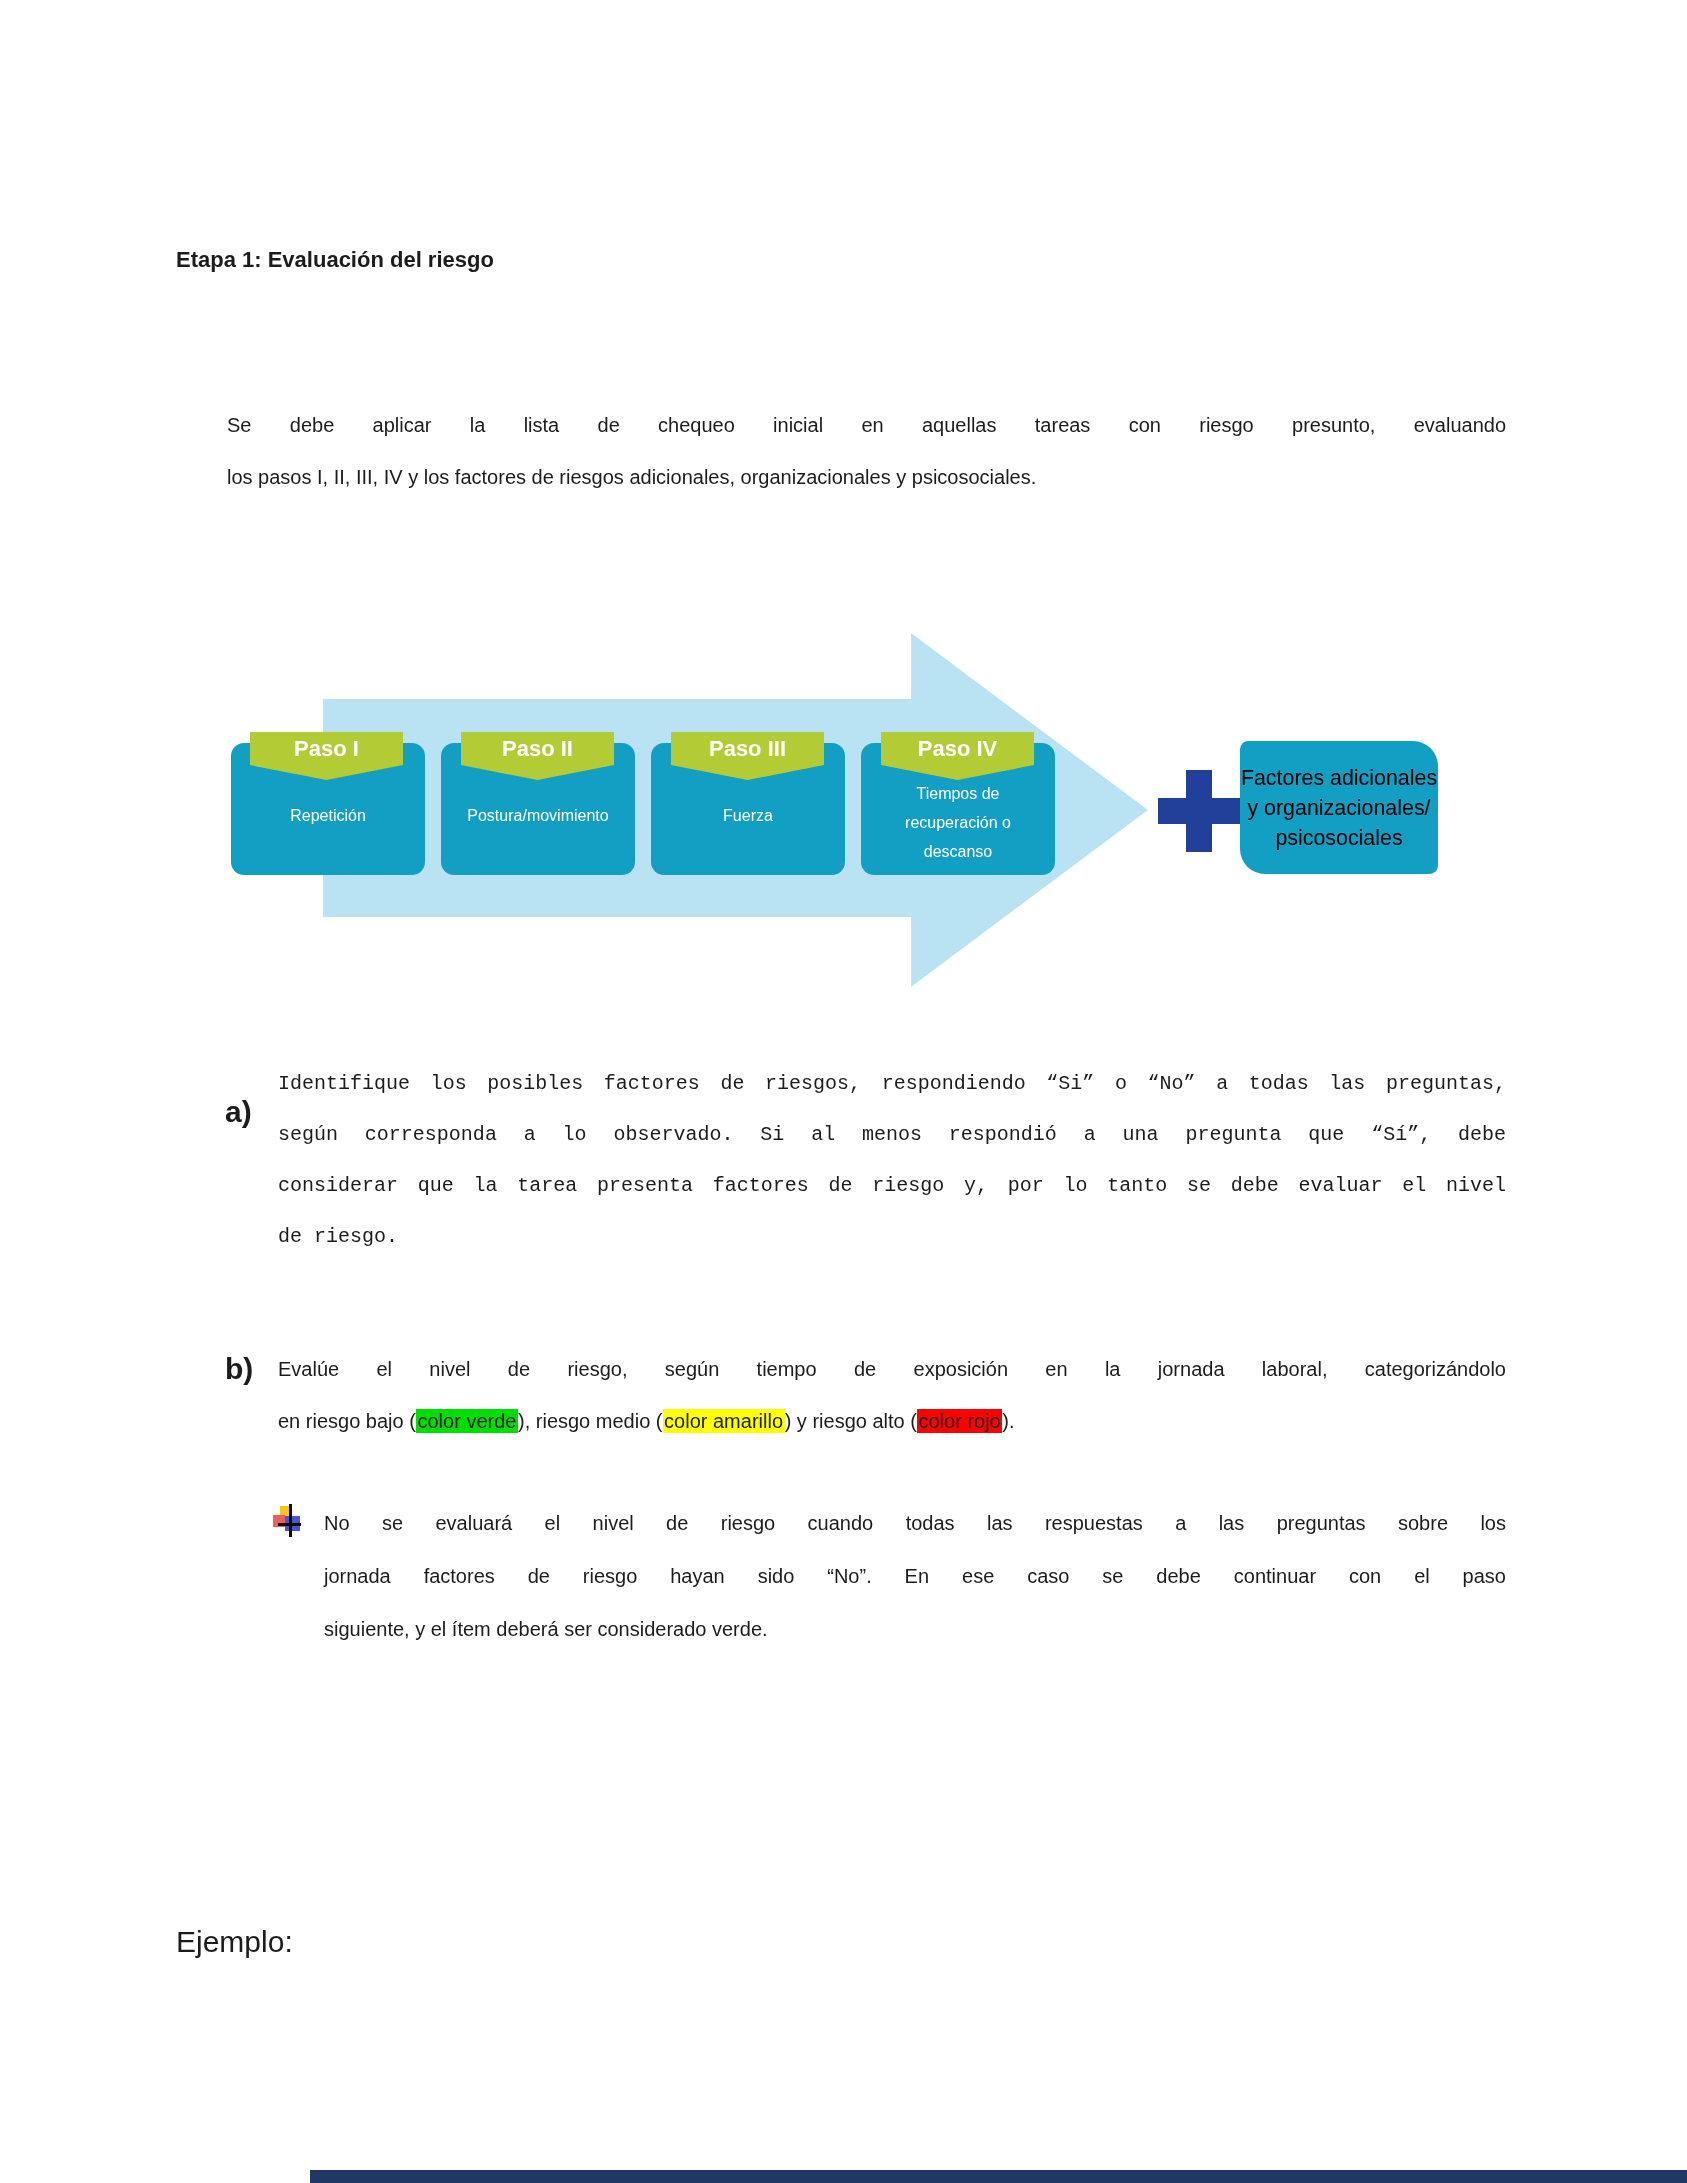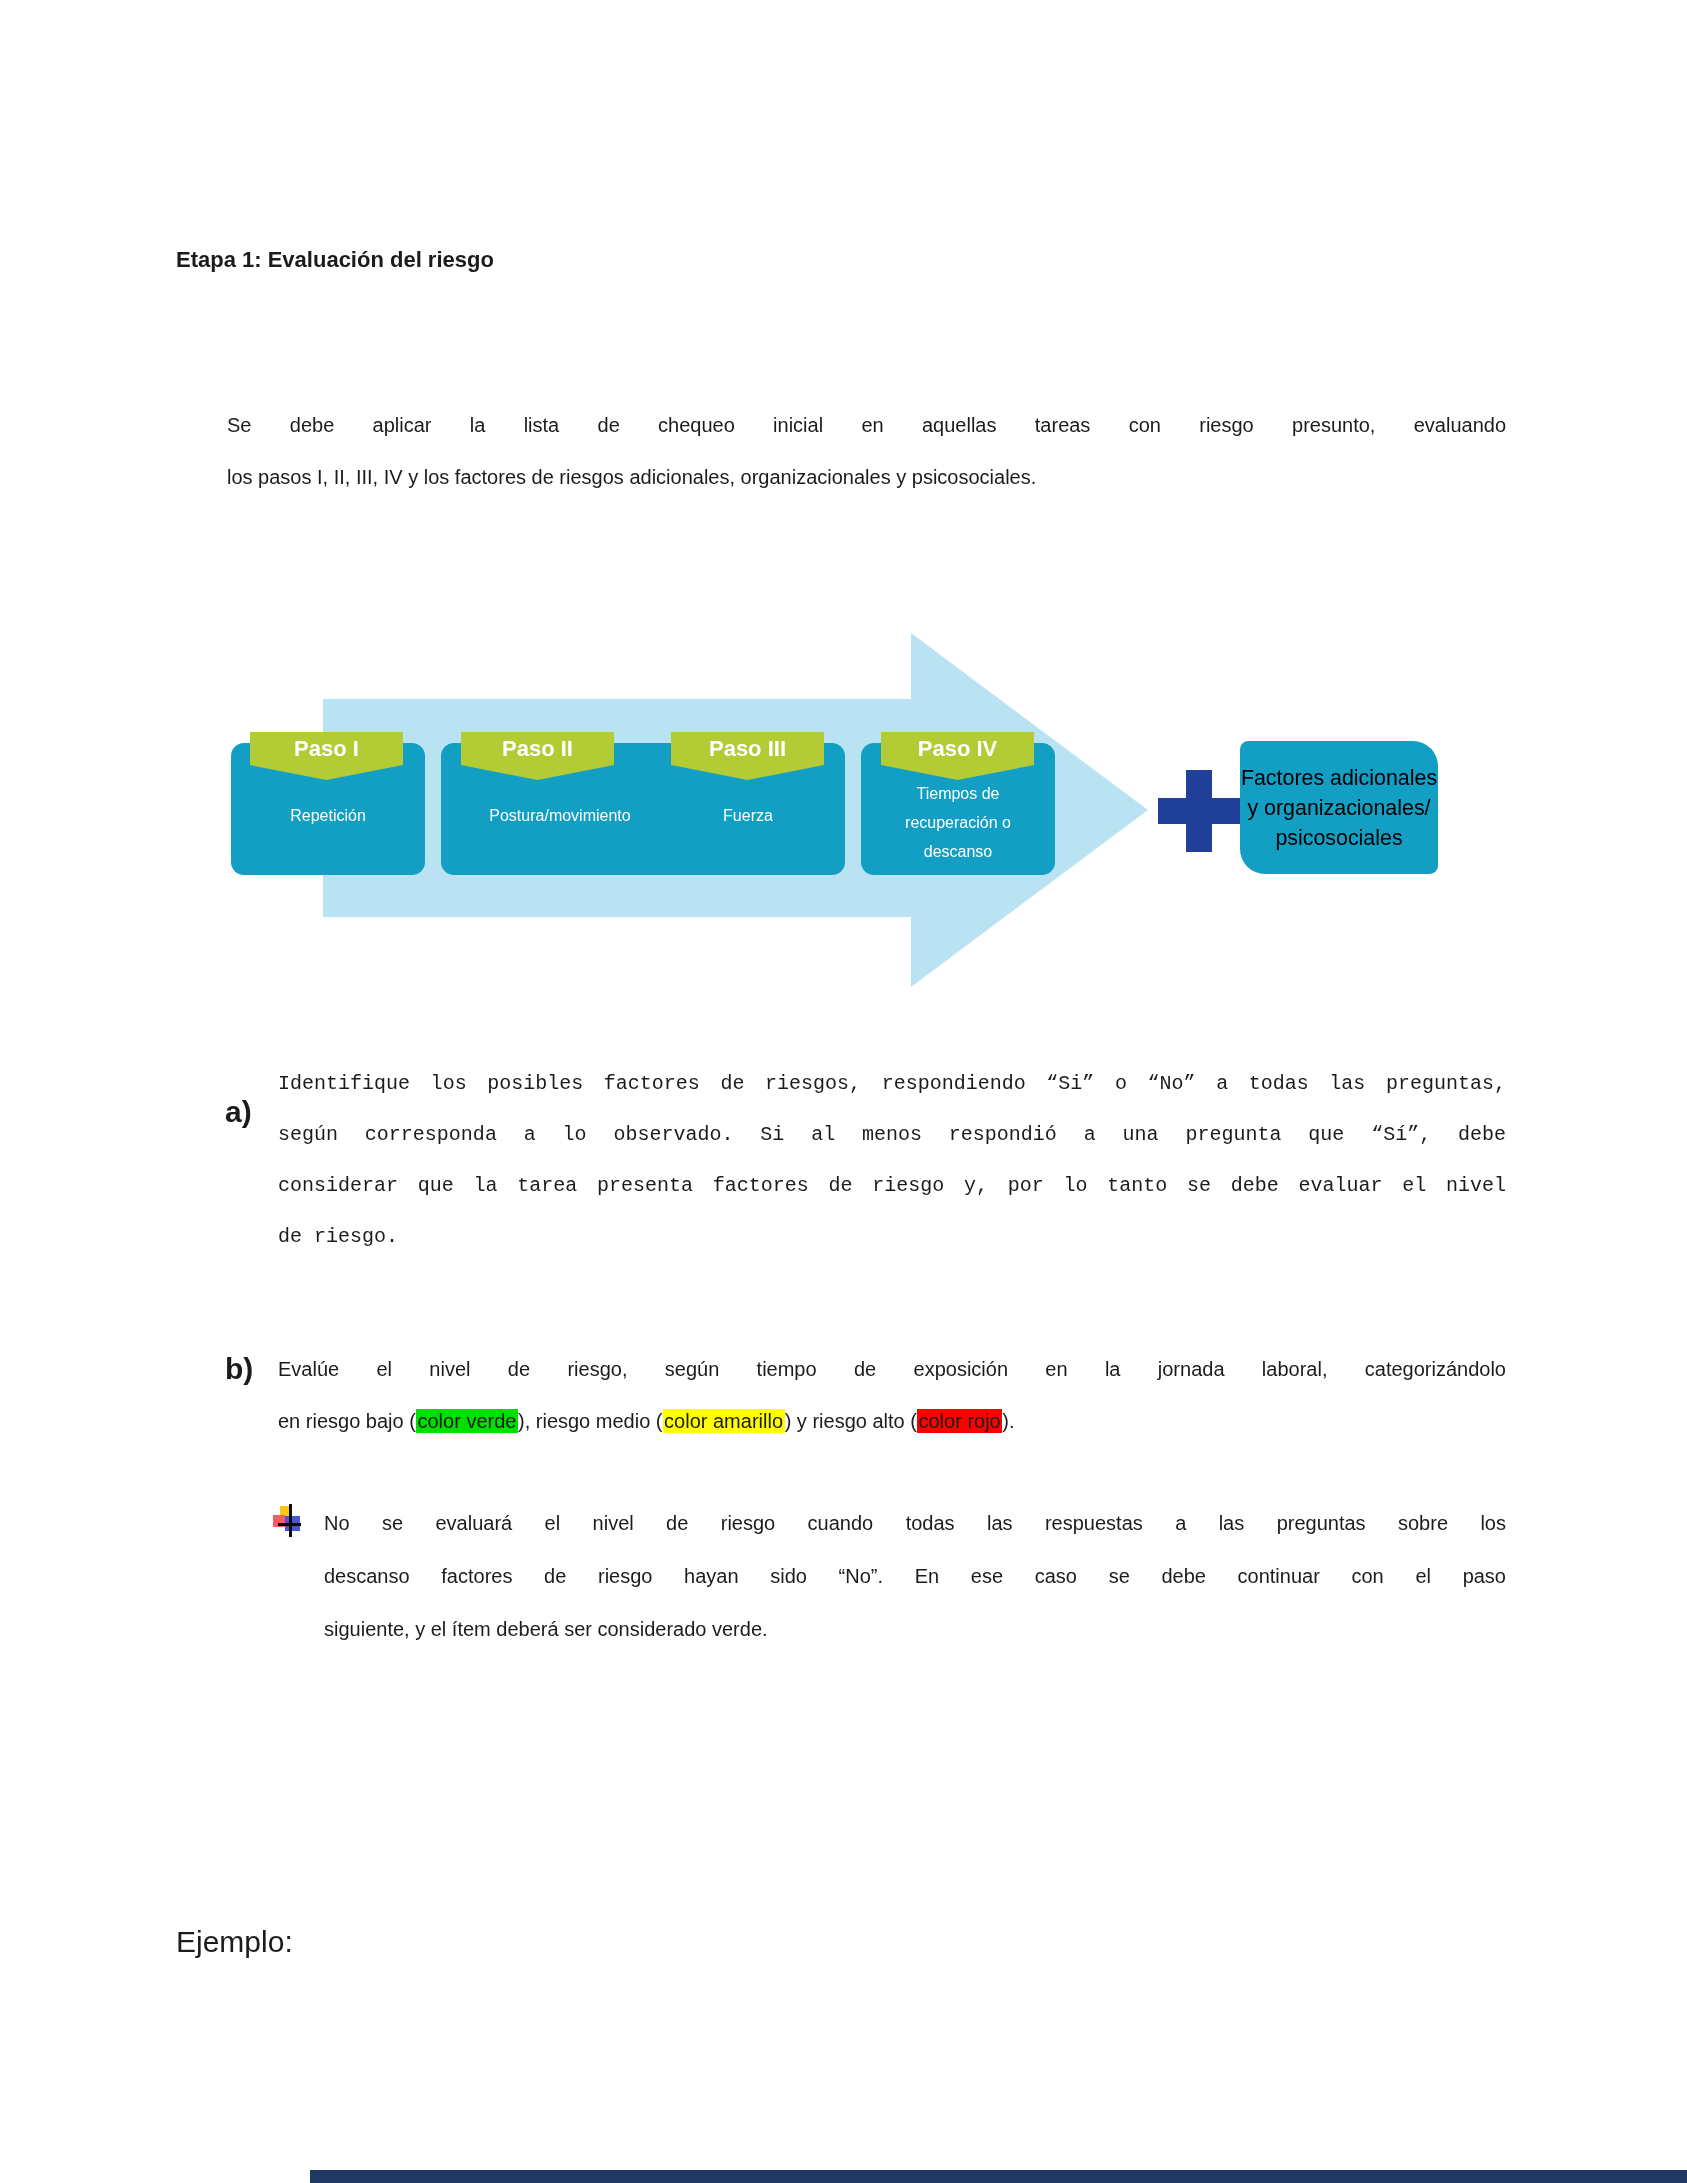--- a/index.html
+++ b/index.html
@@ -12,21 +12,21 @@
   .body-text{font-size:20px;}
   .doc-title{left:176px; top:247px; font-size:22px; font-weight:bold; white-space:nowrap;}
 
   .intro{left:227px; top:399px; width:1279px; line-height:52px;}
 
   
   .arrow-body{left:323px; top:699px; width:588px; height:218px; background:var(--arrow-light-blue,#b9e3f2);}
   .arrow-head{left:911px; top:633px; width:237px; height:354px; background:var(--arrow-light-blue,#b9e3f2);
     clip-path:polygon(0 0,100% 50%,0 100%);}
   .step-box{top:743px; width:194px; height:132px; background:var(--teal,#129fc3); border-radius:13px;}
-  .step-1{left:231px;} .step-2{left:441px;padding-left:44px;} .step-3{left:651px;} .step-4{left:861px;}
+  .step-1{left:231px;} .step-2{left:441px;} .step-3{left:651px;} .step-4{left:861px;}
   .banner{top:732px; width:153px; height:48px; background:var(--green-banner,#b3cb35);
     clip-path:polygon(0 0,100% 0,100% 69%,50% 100%,0 69%);
     color:#fff; font-size:22px; font-weight:bold; text-align:center; line-height:33px;}
   .banner-1{left:250px;} .banner-2{left:461px;} .banner-3{left:671px;} .banner-4{left:881px;}
   .step-label{left:0; width:100%; text-align:center; color:#fff; font-size:16px; line-height:28px;}
   .one-line{top:59px;}
   .step4-lines{top:36px; line-height:29px;}
   .plus-h{left:1158px; top:798px; width:82px; height:25.5px; background:var(--plus-dark-blue,#21409a);}
   .plus-v{left:1186px; top:770px; width:25.5px; height:82px; background:var(--plus-dark-blue,#21409a);}
   .factors-box{left:1240px; top:741px; width:198px; height:133px; background:var(--teal,#129fc3);
@@ -124,21 +124,21 @@
 
   <div class="abs bullet-icon">
     <div class="bi-yellow"></div>
     <div class="bi-red"></div>
     <div class="bi-blue"></div>
     <div class="bi-cv"></div>
     <div class="bi-ch"></div>
   </div>
   <div class="abs bullet-text body-text">
     <div class="jl">No se evaluará el nivel de riesgo cuando todas las respuestas a las preguntas sobre los</div>
-    <div class="jl">descanso factores de riesgo hayan sido “No”. En ese caso se debe continuar con el paso</div>
+    <div class="jl">jornada factores de riesgo hayan sido “No”. En ese caso se debe continuar con el paso</div>
     <div>siguiente, y el ítem deberá ser considerado verde.</div>
   </div>
 
   <div class="abs example">Ejemplo:</div>
 
   <div class="abs bottom-bar"></div>
 </div>
 
 
 </body></html>

